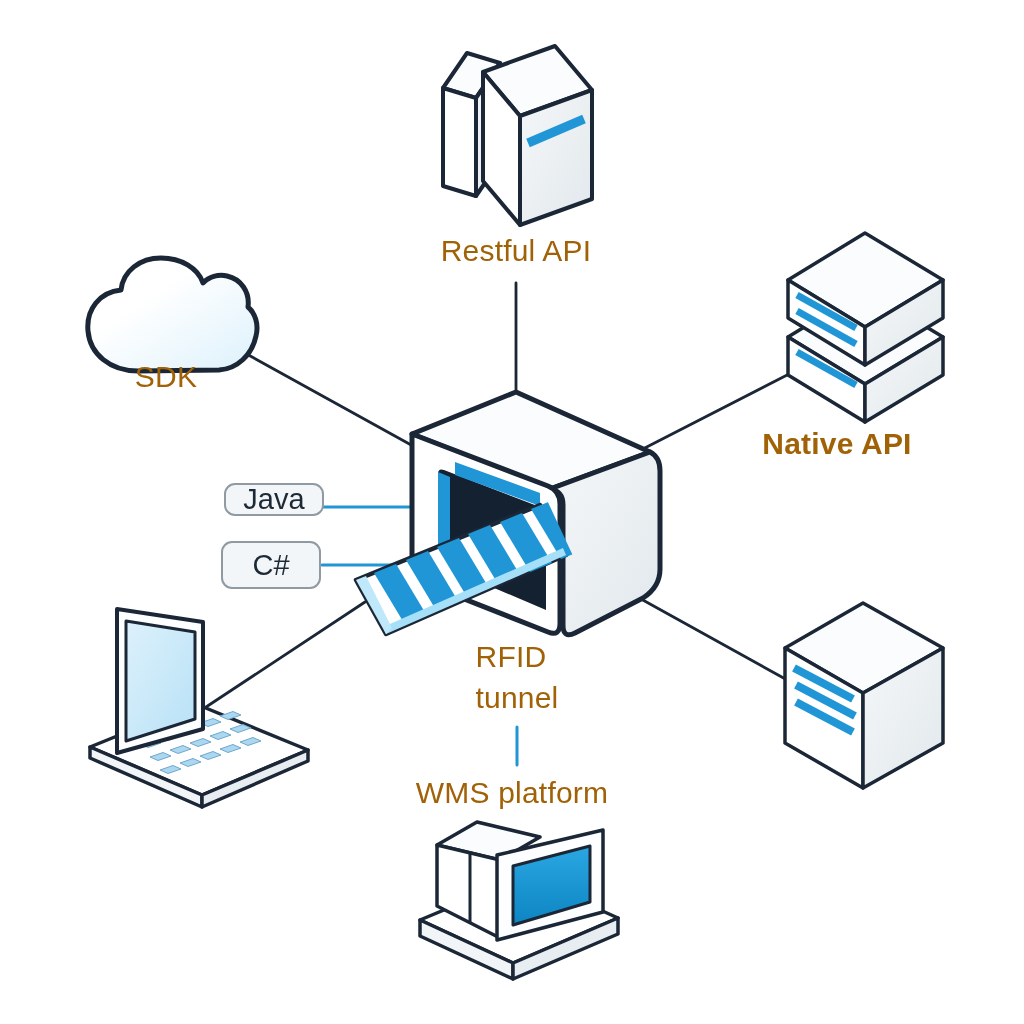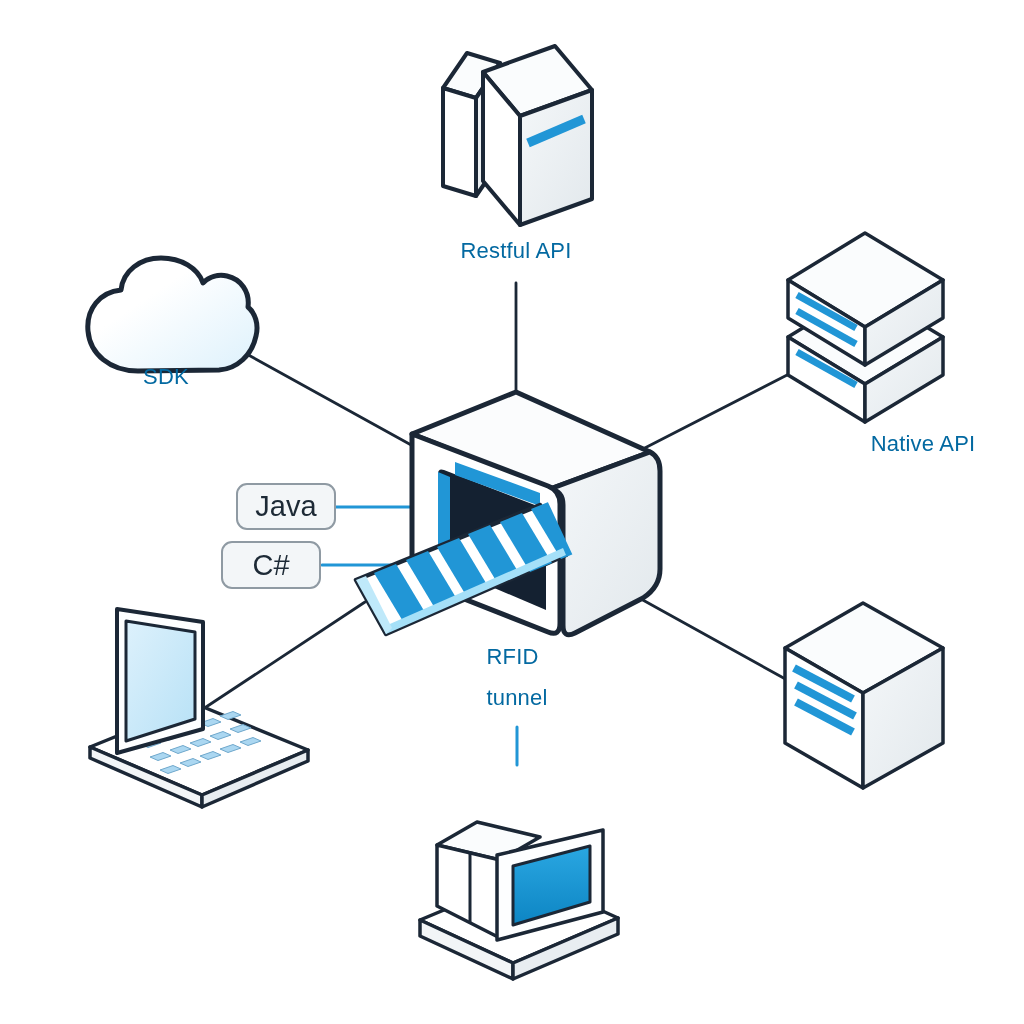--- a/index.html
+++ b/index.html
@@ -3,21 +3,21 @@
 <meta charset="utf-8">
 <style>
   html,body { margin:0; padding:0; background:#ffffff; }
   .canvas {
     position:relative; width:1024px; height:1024px; background:#ffffff;
     font-family:"Liberation Sans", sans-serif; overflow:hidden;
   }
   .canvas svg { position:absolute; left:0; top:0; }
   .label {
     position:absolute; transform:translate(-50%,-50%);
-    color:#0369a1; font-size:22px; white-space:nowrap; letter-spacing:.2px;
+    color:#a16207; font-size:30px; white-space:nowrap; letter-spacing:.2px;
   }
   .label-center { text-align:left; line-height:41px; }
   .tag {
     position:absolute; box-sizing:border-box;
     background:#f3f6f8; border:2px solid #8f9aa3; border-radius:11px;
     display:flex; align-items:center; justify-content:center;
     color:#1d2a36; font-size:29px;
   }
 </style>
 </head>
@@ -176,26 +176,27 @@
         <polygon points="531,509 553,500 583,550 561,559" fill="#2196d6"></polygon>
         <polygon points="383,627 563,548 566,555 386,634" fill="#a5e0f8"></polygon>
         <polygon points="356,580 366,576 392,628 386,634" fill="#bfe9fa"></polygon>
       </g>
     </g>
   </g>
 </svg>
 
   <div class="label" style="left:516px; top:251px;">Restful API</div>
   <div class="label" style="left:166px; top:377px;">SDK</div>
-  <div class="label" style="left:923px; top:444px;">Native API</div>
+  <div class="label" style="left:837px; top:444px;font-weight:bold;">Native API</div>
   <div class="label label-center" style="left:517px; top:677px;">
     <div>RFID</div>
     <div>tunnel</div>
   </div>
-
-  <div class="tag" style="left:236px; top:483px; width:100px; height:47px;">
+  <div class="label" style="left:512px; top:793px;">WMS platform</div>
+
+  <div class="tag" style="left:224px; top:483px; width:100px; height:33px;">
     <span>Java</span>
   </div>
   <div class="tag" style="left:221px; top:541px; width:100px; height:48px;">
     <span>C#</span>
   </div>
 
 </div>
 
 </body></html>

